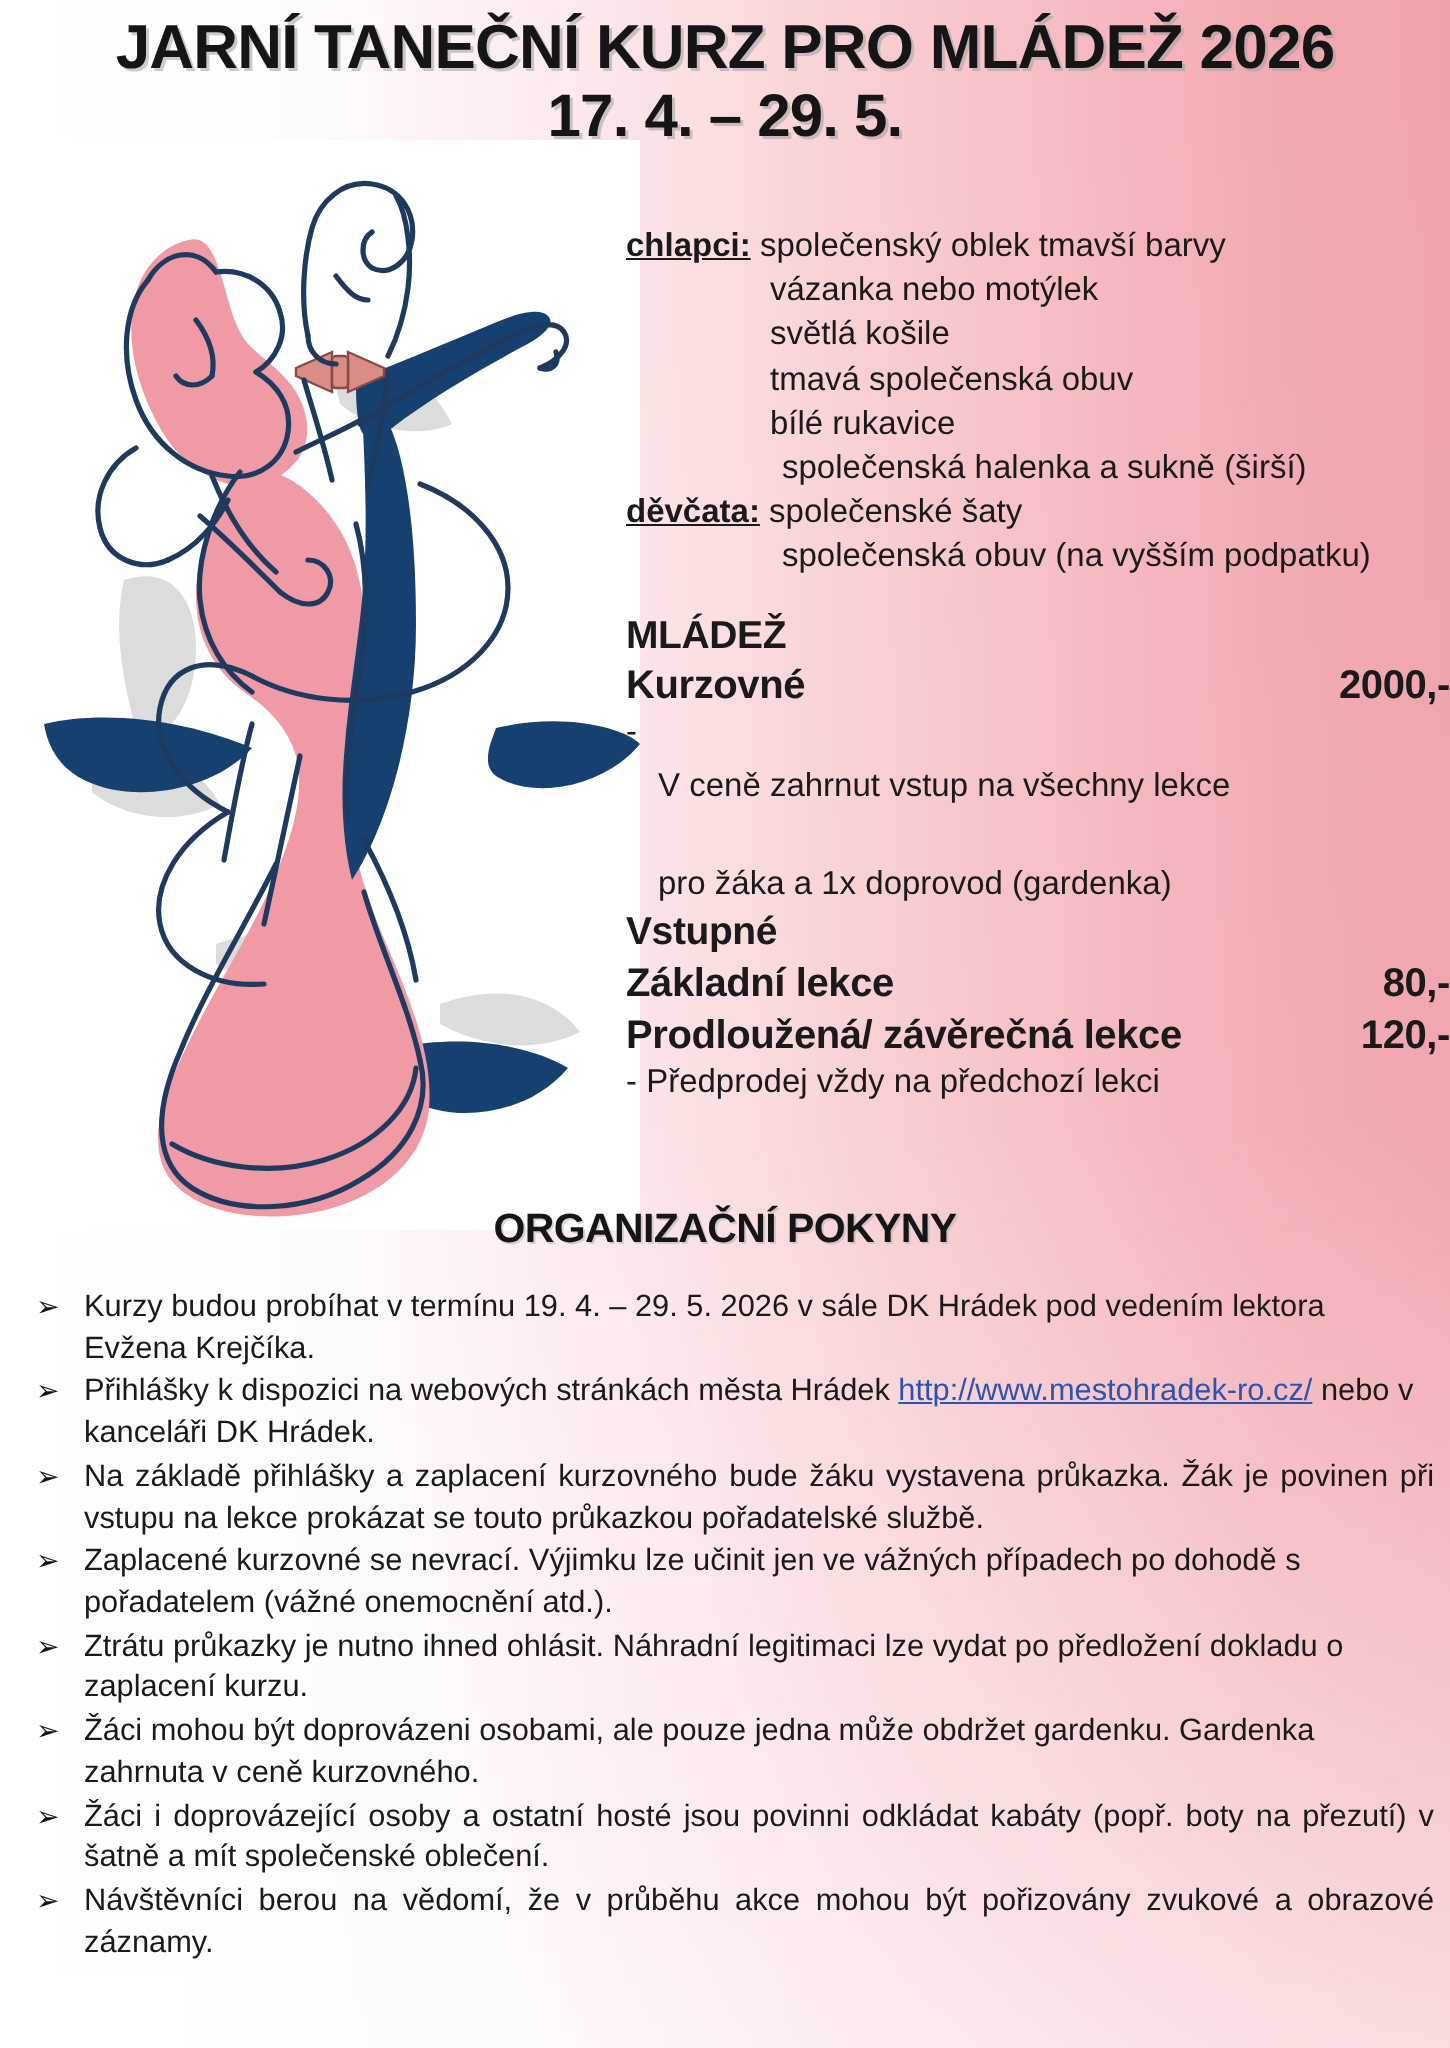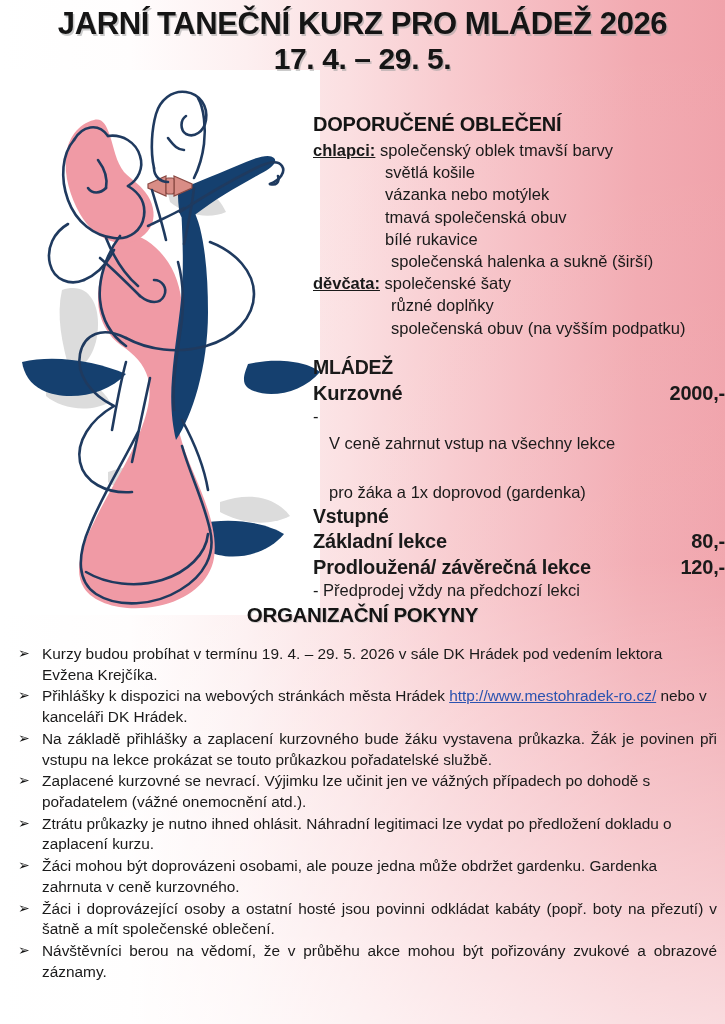--- a/index.html
+++ b/index.html
@@ -323,38 +323,36 @@
     </g>
   </svg>
 
   <div id="header">
     <div class="title-line">JARNÍ TANEČNÍ KURZ PRO MLÁDEŽ 2026</div>
     <div class="title-line second">17. 4. – 29. 5.</div>
   </div>
 
   <div id="right-col">
 
-    <div class="section-head">DOPORUČENÉ OBLEČENÍ</div>
 
     <div class="clothing-block">
       <div class="clothing-row">
         <span class="cat-label">chlapci:</span>
         <span>společenský oblek tmavší barvy</span>
       </div>
+      <div class="clothing-row indent-1">vázanka nebo motýlek</div>
       <div class="clothing-row indent-1">světlá košile</div>
-      <div class="clothing-row indent-1">vázanka nebo motýlek</div>
       <div class="clothing-row indent-1">tmavá společenská obuv</div>
       <div class="clothing-row indent-1">bílé rukavice</div>
 
       <div class="clothing-row indent-2">společenská halenka a sukně (širší)</div>
       <div class="clothing-row">
         <span class="cat-label">děvčata:</span>
         <span>společenské šaty</span>
       </div>
-      <div class="clothing-row indent-2">různé doplňky</div>
       <div class="clothing-row indent-2">společenská obuv (na vyšším podpatku)</div>
     </div>
 
     <div id="pricing">
       <div class="price-title">MLÁDEŽ</div>
 
       <div class="price-row">
         <span class="pname">Kurzovné</span>
         <span class="pgap"></span>
         <span class="pval">2000,-</span>

